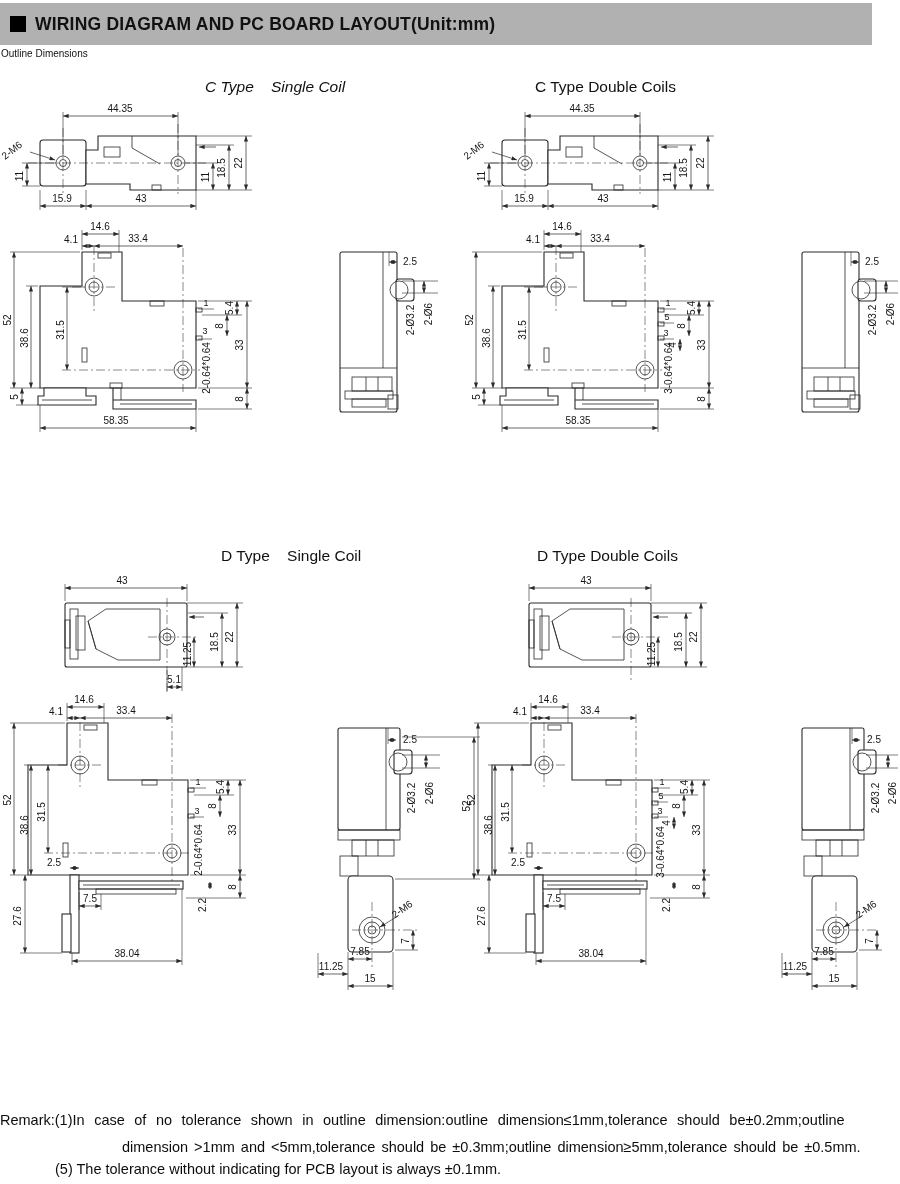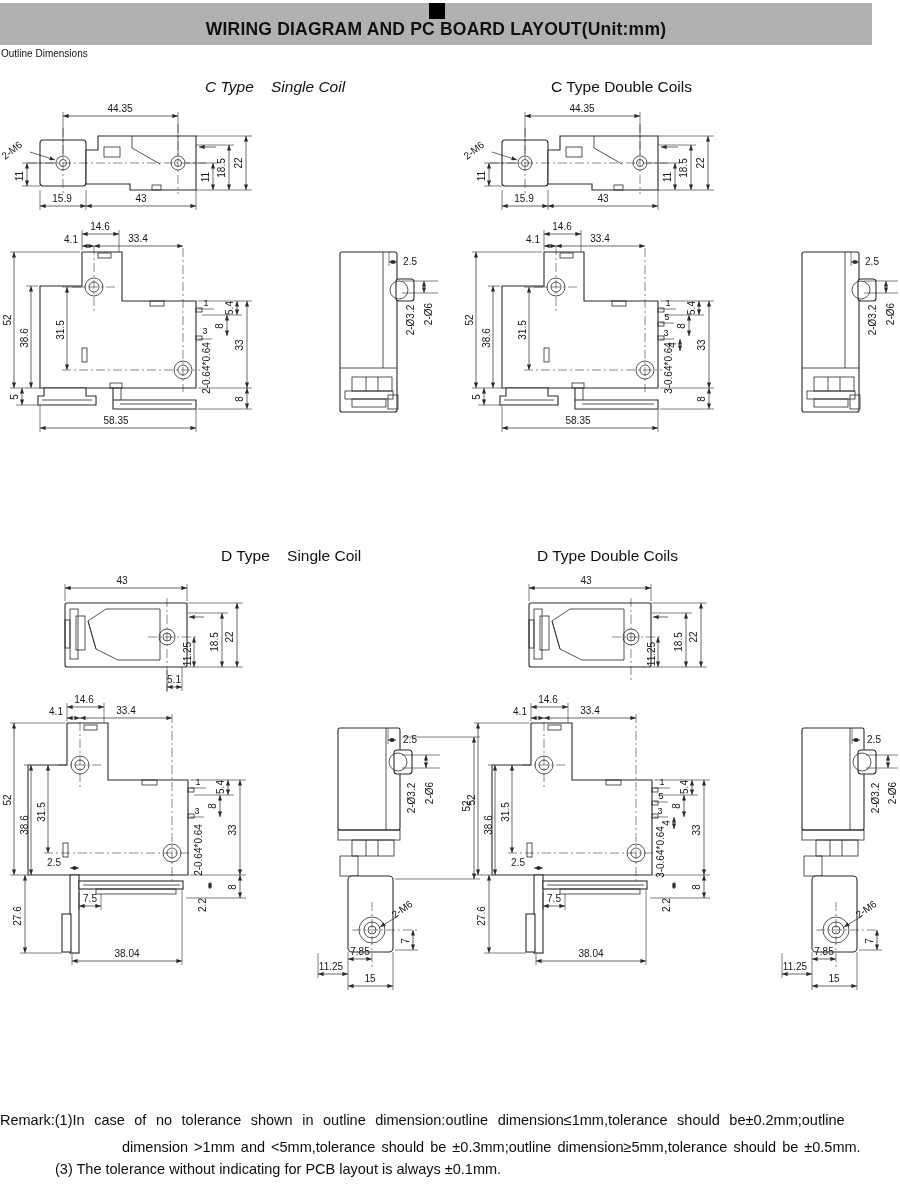--- a/index.html
+++ b/index.html
@@ -1,18 +1,18 @@
 <!DOCTYPE html>
 <html><head>
 <meta charset="utf-8">
 <style>
   html,body{margin:0;padding:0;}
   body{width:900px;height:1184px;position:relative;background:#fff;overflow:hidden;
        font-family:"Liberation Sans","DejaVu Sans",sans-serif;color:#111;}
-  .abs{position:absolute;flex-direction:column;}
+  .abs{position:absolute;}
   .header-bar{left:0;top:3px;width:872px;height:42px;background:#b1b1b1;display:flex;align-items:center;}
   .header-sq{width:16px;height:16px;background:#000;margin:0 9px 0 10px;flex:0 0 auto;}
   .header-title{font-size:17.5px;font-weight:bold;letter-spacing:.2px;}
   .section-label{left:1px;top:48px;font-size:10px;}
   .dwg-title{font-size:15.5px;white-space:pre;}
   svg{position:absolute;left:0;top:0;}
   .ol{fill:#fff;stroke:#2a2a2a;stroke-width:1.1;}
   .th{fill:none;stroke:#2a2a2a;stroke-width:.8;}
   .cl{fill:none;stroke:#2a2a2a;stroke-width:.55;stroke-dasharray:9 3 2 3;}
   .xl{fill:none;stroke:#2a2a2a;stroke-width:.6;}
@@ -28,21 +28,21 @@
 </head>
 <body>
 
 <div class="abs header-bar">
   <div class="header-sq"></div>
   <div class="header-title">WIRING DIAGRAM AND PC BOARD LAYOUT(Unit:mm)</div>
 </div>
 <div class="abs section-label">Outline Dimensions</div>
 
 <div class="abs dwg-title" style="left:205px;top:78px;font-style:italic;">C Type    Single Coil</div>
-<div class="abs dwg-title" style="left:551px;top:78px;">C Type Double Coils</div>
+<div class="abs dwg-title" style="left:535px;top:78px;">C Type Double Coils</div>
 <div class="abs dwg-title" style="left:209px;top:547px;margin-left:12px;">D Type    Single Coil</div>
 <div class="abs dwg-title" style="left:537px;top:547px;">D Type Double Coils</div>
 
 <svg width="900" height="1105" viewBox="0 0 900 1105">
   <defs>
     <marker id="ar" markerWidth="9" markerHeight="6" refX="8" refY="3" orient="auto-start-reverse">
       <path d="M0,0 L8,3 L0,6 z" fill="#2a2a2a"></path>
     </marker>
   </defs>
 
@@ -597,14 +597,14 @@
     <text class="d" x="331" y="970" text-anchor="middle">11.25</text>
     <line class="xl" x1="393" y1="952" x2="393" y2="990"></line>
     <line class="dm" x1="348" y1="986" x2="393" y2="986"></line>
     <text class="d" x="370" y="982" text-anchor="middle">15</text>
   </g>
 </svg>
 
 <div class="remark">
   <div class="abs l1">Remark:(1)In case of no tolerance shown in outline dimension:outline dimension≤1mm,tolerance should be±0.2mm;outline</div>
   <div class="abs l2">dimension &gt;1mm and &lt;5mm,tolerance should be ±0.3mm;outline dimension≥5mm,tolerance should be ±0.5mm.</div>
-  <div class="abs l3">(3) The tolerance without indicating for PCB layout is always ±0.1mm.</div>
+  <div class="abs l3">(5) The tolerance without indicating for PCB layout is always ±0.1mm.</div>
 </div>
 
 </body></html>

